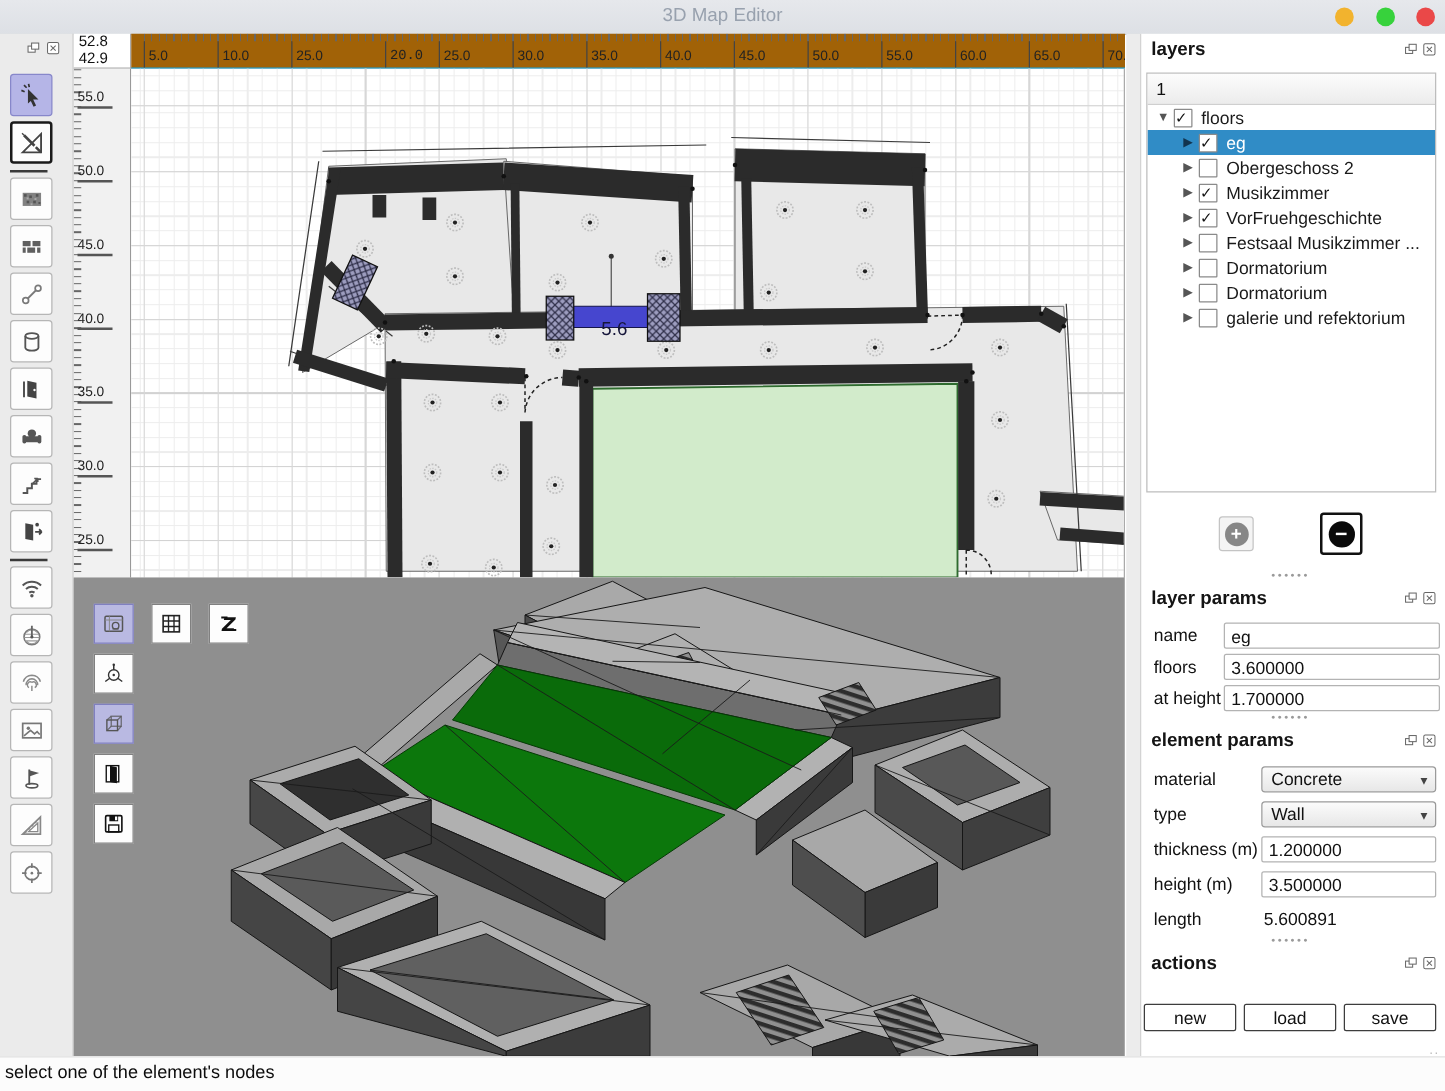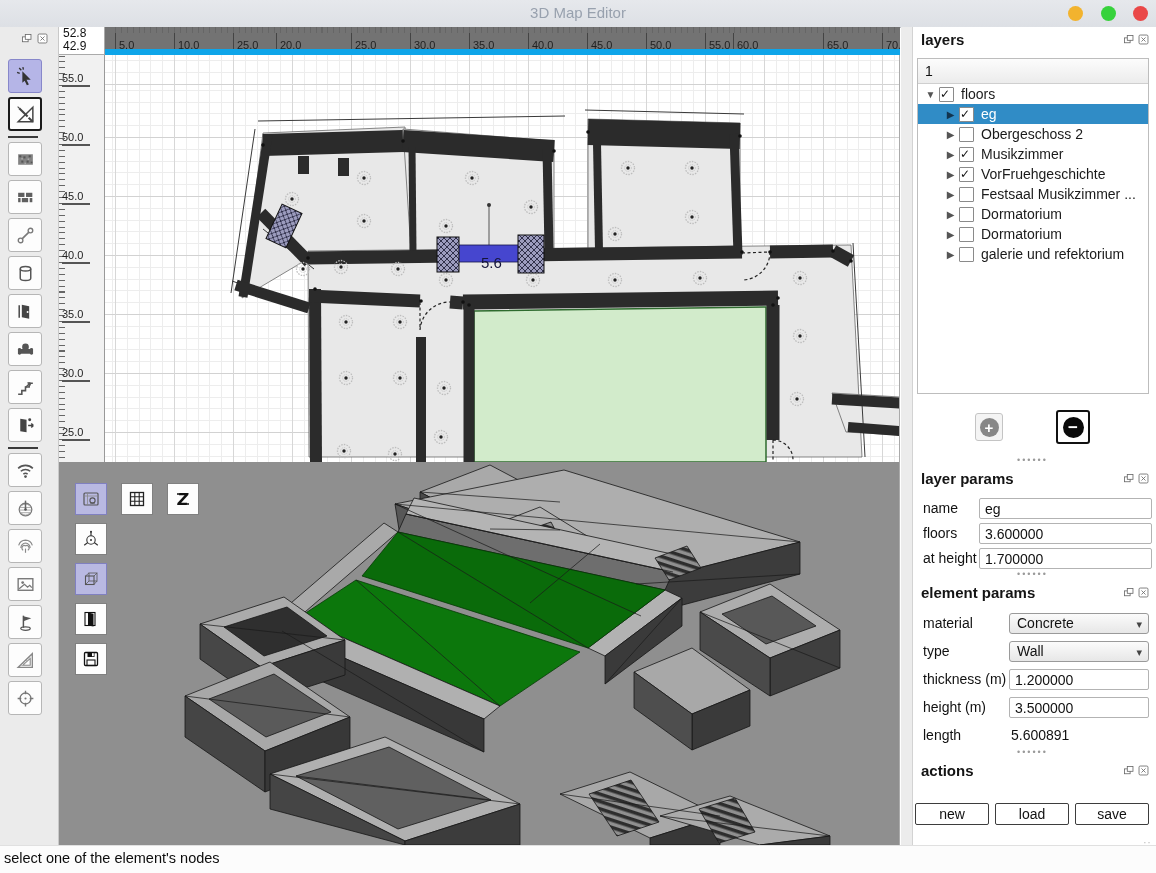--- a/index.html
+++ b/index.html
@@ -20,21 +20,21 @@
   .tool{left:8px;width:34px;height:34px;background:#fdfdfd;border:1px solid #b6b6b6;
         border-radius:3px;display:flex;align-items:center;justify-content:center;box-sizing:border-box;padding:0}
   .tool.selected{background:#b5b5e7;border-color:#8787ca}
   .tool.focused{border:2px solid #1a1a1a}
   .tool svg{width:21px;height:21px}
   .dock-sep{left:8px;width:30px;height:0;border-top:2px solid #3a3a3a}
 
   
   #corner{left:59px;top:27px;width:46px;height:28px;background:#fff;border-right:1px solid #aaa;border-bottom:1px solid #aaa;box-sizing:border-box}
   #corner div{font-size:12px;line-height:13px;padding-left:4px;color:#111}
-  #hruler{left:105px;top:27px;width:795px;height:28px;background:#737373;border-bottom:6px solid #0ea5e9;box-sizing:border-box;overflow:hidden}
+  #hruler{left:105px;top:27px;width:795px;height:28px;background:#a16207;border-bottom:1px solid #0ea5e9;box-sizing:border-box;overflow:hidden}
   #hruler::before{content:"";position:absolute;left:10px;right:0;top:0;height:6px;
      background:repeating-linear-gradient(90deg,#666 0 1px,transparent 1px 5.9px)}
   .hlab{position:absolute;top:6px;height:22px;border-left:1px solid #444;padding:6px 0 0 3px;font-size:11px;color:#222}
   #vruler{left:59px;top:55px;width:46px;height:407px;background:#f1f1f1;border-right:1px solid #999;box-sizing:border-box;overflow:hidden}
   #vruler::before{content:"";position:absolute;top:0;bottom:0;left:0;width:6px;
      background:repeating-linear-gradient(180deg,#666 0 1px,transparent 1px 5.9px);background-position:0 30px}
   .vlab{position:absolute;left:3px;width:28px;height:13px;font-size:11px;color:#222;border-bottom:2px solid #555}
 
   
   #canvas2d{left:105px;top:55px;width:795px;height:407px;background-color:#fff;overflow:hidden;
@@ -353,29 +353,29 @@
 </div>
 
 <div id="corner" class="abs">
   <div>52.8</div>
   <div>42.9</div>
 </div>
 <div id="hruler" class="abs">
     <div class="hlab" style="left: 10px;">5.0</div>
     <div class="hlab" style="left: 69px;">10.0</div>
     <div class="hlab" style="left: 128px;">25.0</div>
-    <div class="hlab" style="left: 171px;">20.0</div>
+    <div class="hlab" style="left: 203px; font-family: Liberation Mono, monospace;">20.0</div>
     <div class="hlab" style="left: 246px;">25.0</div>
     <div class="hlab" style="left: 305px;">30.0</div>
     <div class="hlab" style="left: 364px;">35.0</div>
     <div class="hlab" style="left: 423px;">40.0</div>
     <div class="hlab" style="left: 482px;">45.0</div>
     <div class="hlab" style="left: 541px;">50.0</div>
     <div class="hlab" style="left: 600px;">55.0</div>
-    <div class="hlab" style="left: 628px;">60.0</div>
+    <div class="hlab" style="left: 659px;">60.0</div>
     <div class="hlab" style="left: 718px;">65.0</div>
     <div class="hlab" style="left: 777px;">70.0</div>
   </div>
 <div id="vruler" class="abs">
     <div class="vlab" style="top: 17px;">55.0</div>
     <div class="vlab" style="top: 76px;">50.0</div>
     <div class="vlab" style="top: 135px;">45.0</div>
     <div class="vlab" style="top: 194px;">40.0</div>
     <div class="vlab" style="top: 253px;">35.0</div>
     <div class="vlab" style="top: 312px;">30.0</div>

